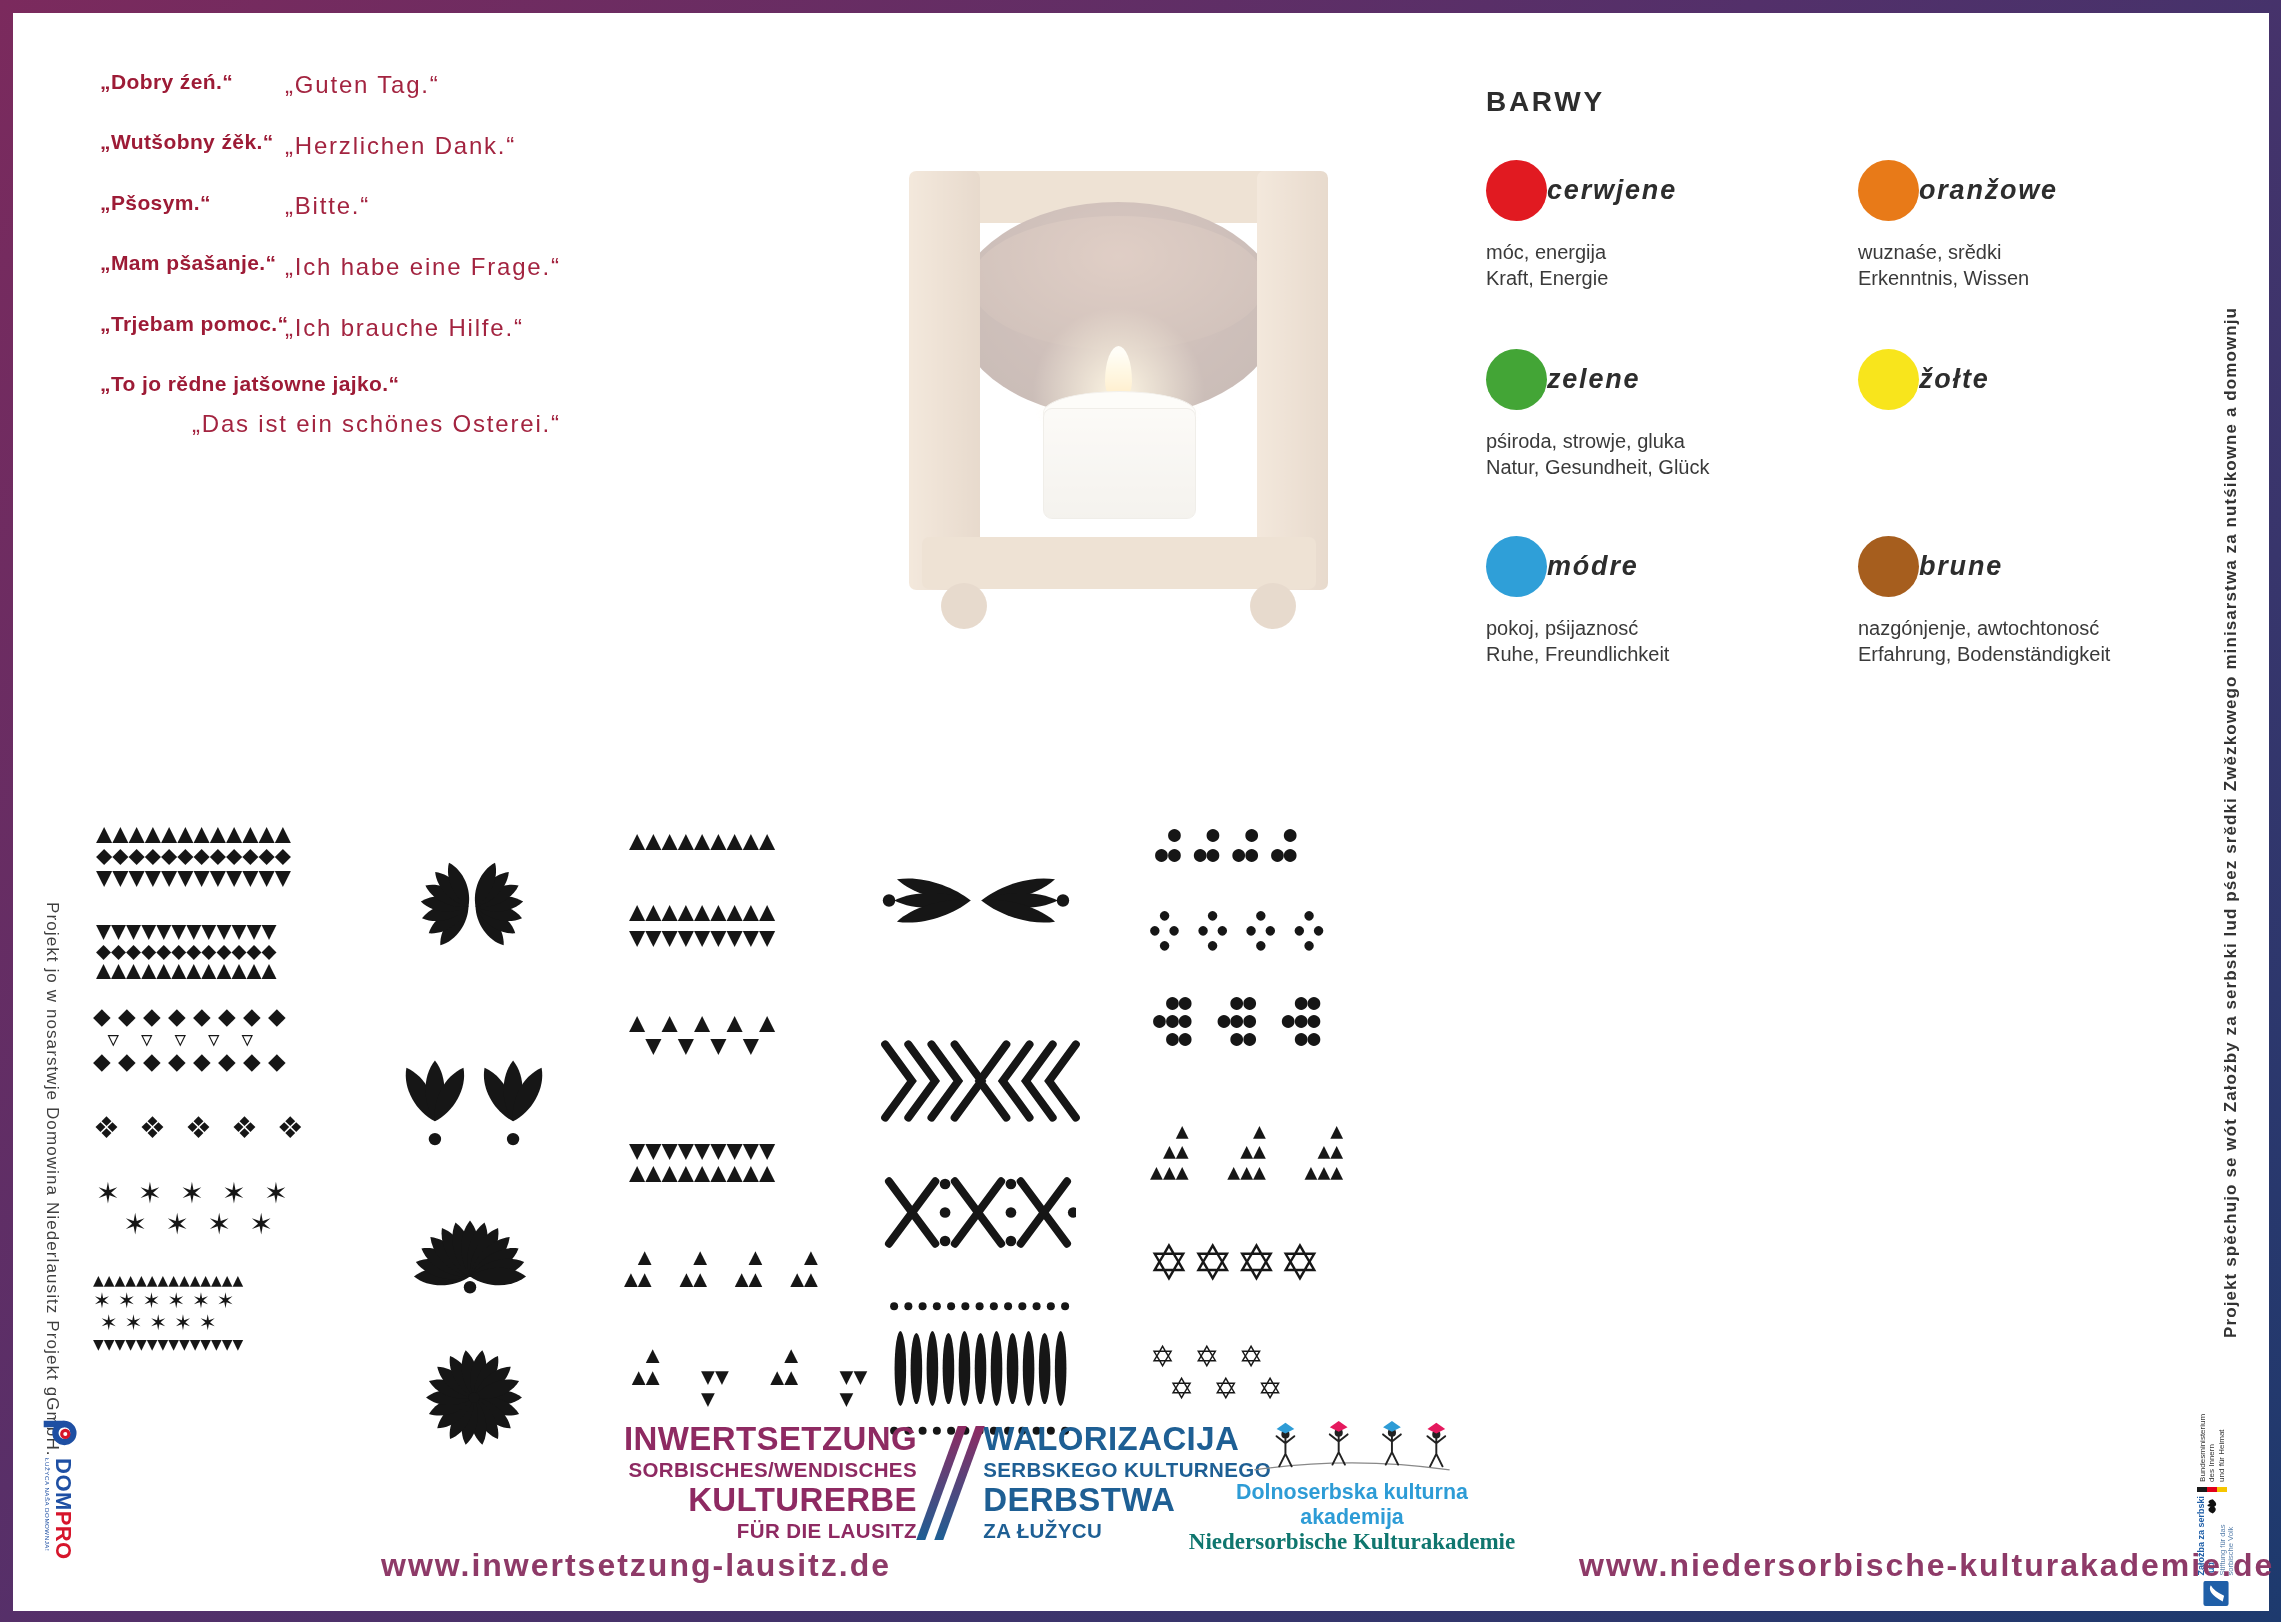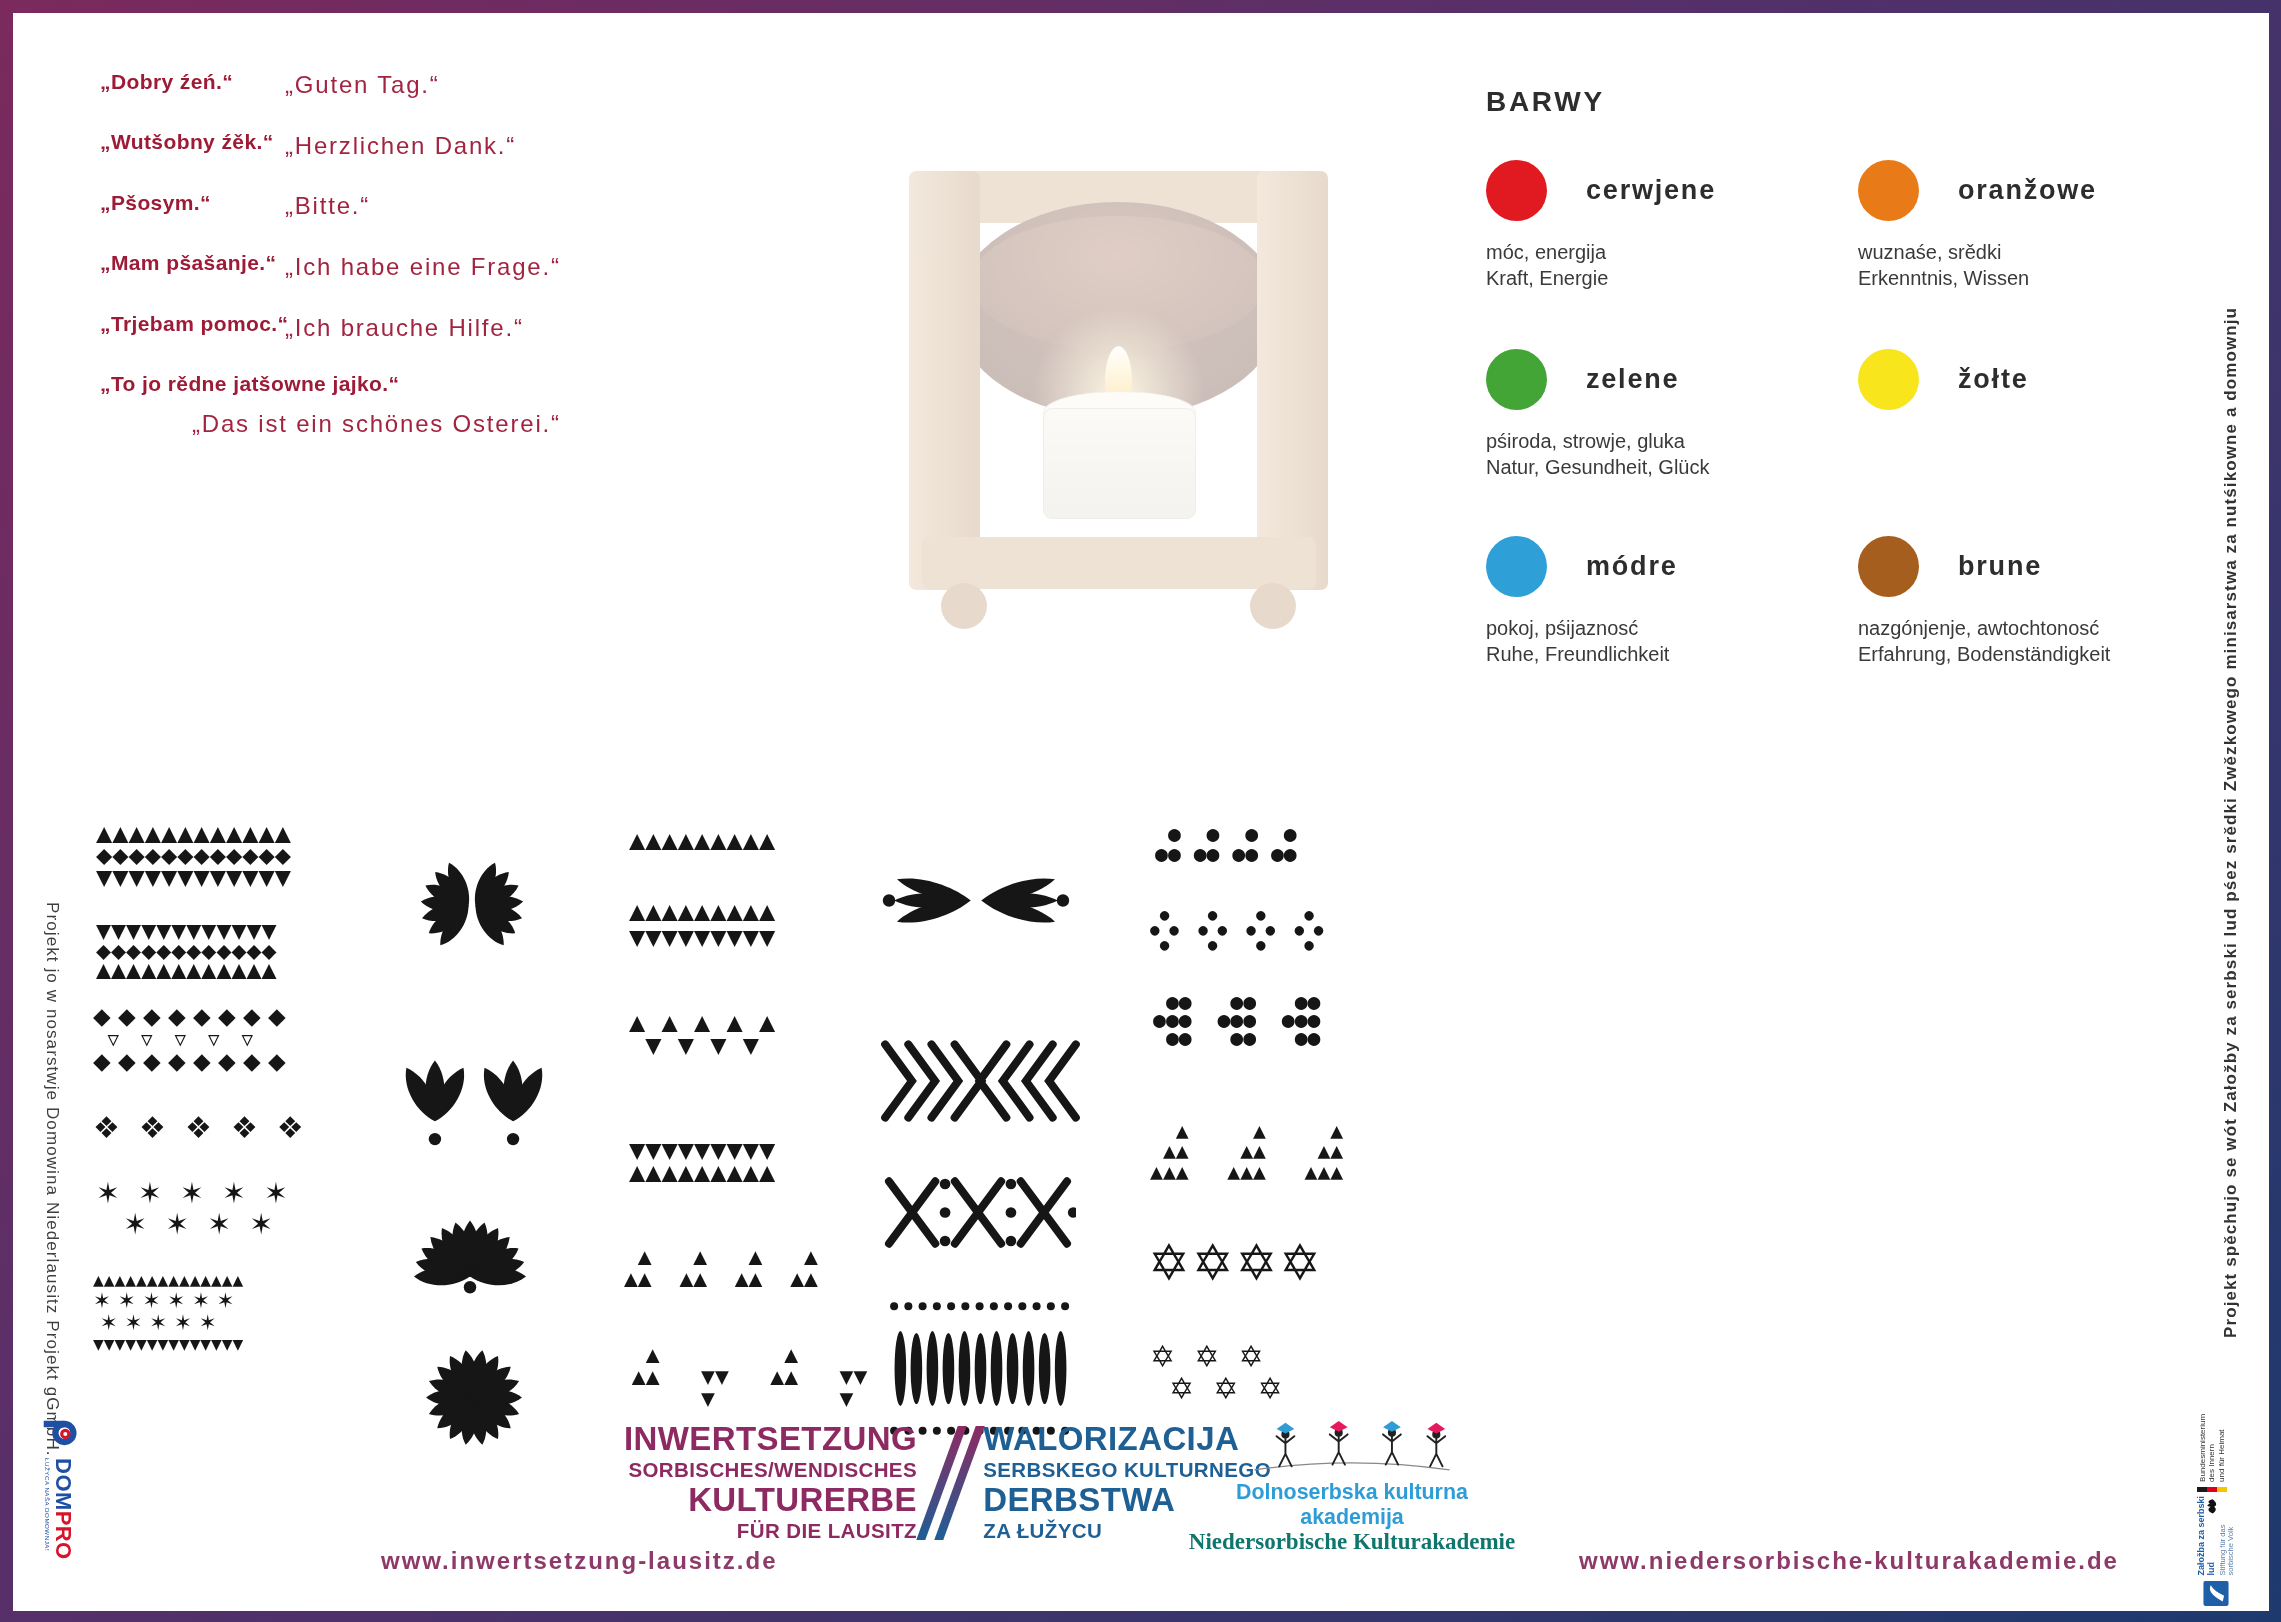--- a/index.html
+++ b/index.html
@@ -9,21 +9,21 @@
   .canvas{position:absolute;inset:12.5px;background:#ffffff;}
   .page{position:absolute;inset:0;}
 
   
   .ph-sb{position:absolute;color:#9d1b36;font-weight:700;font-size:21px;letter-spacing:0.4px;white-space:nowrap;}
   .ph-de{position:absolute;color:#a32440;font-weight:400;font-size:24px;letter-spacing:1.8px;white-space:nowrap;}
 
   
   .bw-title{position:absolute;left:1486px;top:86px;font-size:28px;font-weight:800;letter-spacing:2.7px;color:#2d2d2d;}
   .bw{position:absolute;width:365px;}
-  .bw-head{display:flex;align-items:center;gap:39px;}
+  .bw-head{display:flex;align-items:center;font-style:italic;}
   .dot{width:61px;height:61px;border-radius:50%;flex:0 0 auto;}
   .bw-name{font-size:27px;font-weight:700;letter-spacing:1.8px;color:#2d2d2d;}
   .bw-mean{margin-top:18px;font-size:20px;color:#3a3a3a;line-height:1.3;}
 
   
   .candle{position:absolute;left:909px;top:125px;width:419px;height:535px;opacity:.3;}
   .candle div{position:absolute;}
   .c-topbar{left:14.3px;top:46px;width:390px;height:52px;background:#c8a175;border-radius:5.3px;}
   .c-post{top:46px;width:71px;height:419px;background:linear-gradient(90deg,#dab68e,#b3875c);border-radius:7.1px;}
   .c-bowl{left:46px;top:77px;width:326px;height:216px;border-radius:50%;
@@ -72,21 +72,21 @@
   
   .iw{position:absolute;left:624px;top:1422px;display:flex;gap:19.6px;align-items:flex-start;}
   .iw-col{display:flex;flex-direction:column;}
   .iw-left{text-align:right;color:#8e2a62;}
   .iw-right{text-align:left;color:#1e5f94;}
   .iw-big{font-size:33px;font-weight:800;line-height:1.05;letter-spacing:0.4px;}
   .iw-small{font-size:20.5px;font-weight:800;line-height:1.3;letter-spacing:0.4px;}
   .iw-div{display:flex;gap:9px;margin-top:3.6px;}
   .iw-div i{display:block;width:9px;height:114px;transform:skewX(-20deg);
             background:linear-gradient(180deg,#8e2a62,#1e5f94);}
-  .url{position:absolute;font-size:24px;font-weight:600;letter-spacing:2px;color:#8e3a68;white-space:nowrap;text-decoration:none;}
+  .url{position:absolute;font-size:32px;font-weight:600;letter-spacing:2px;color:#8e3a68;white-space:nowrap;text-decoration:none;}
   .akad{position:absolute;left:1187px;top:1406px;width:330px;text-align:center;}
   .akad-sb{font-size:21.4px;font-weight:700;color:#2e9cd6;line-height:1.15;}
   .akad-de{font-size:23px;font-weight:700;color:#0f766e;line-height:1.15;font-family:Liberation Serif, serif;}
 </style>
 </head>
 <body>
 
 <div class="frame">
   <div class="canvas"></div>
 </div>

